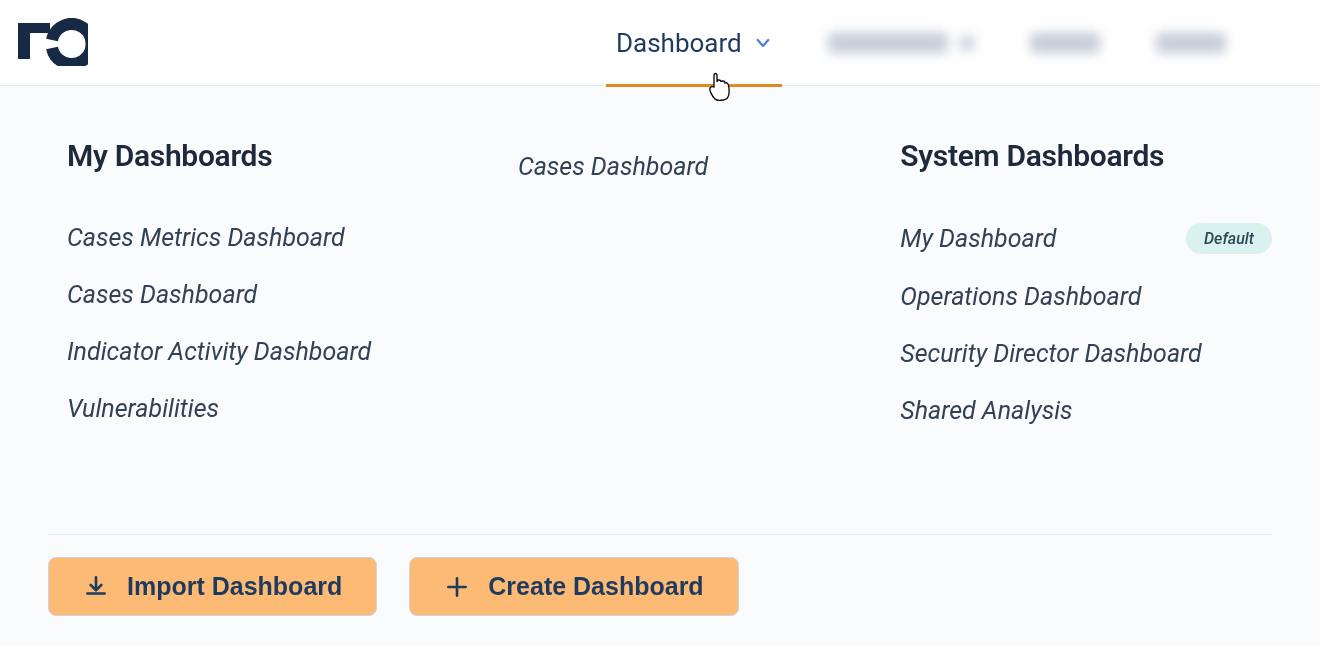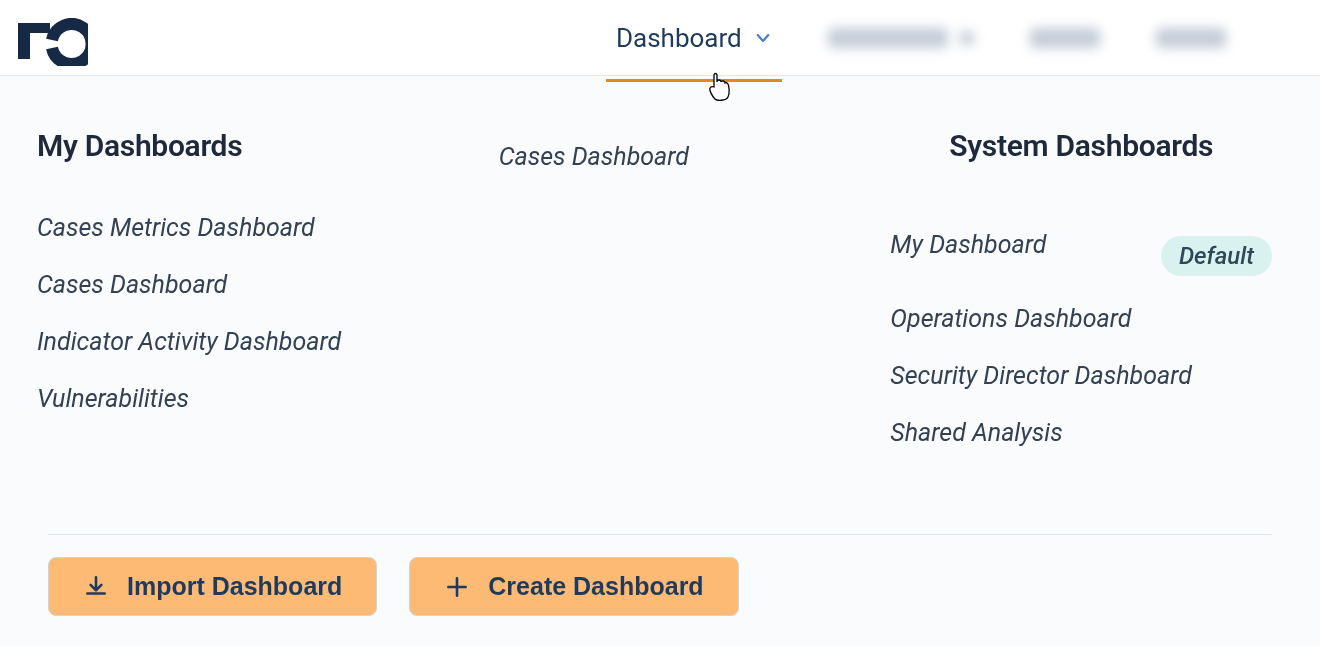--- a/index.html
+++ b/index.html
@@ -18,21 +18,21 @@
     width:1320px;
     height:646px;
     font-family:-apple-system,BlinkMacSystemFont,"Segoe UI",Roboto,"Helvetica Neue",Arial,sans-serif;
     background:#fafbfc;
     color:var(--text);
     overflow:hidden;
     position:relative;
   }
   .topbar{
     position:relative;
-    height:76px;
+    height:86px;
     background:#fff;
     border-bottom:1px solid var(--border);
     display:flex;
     align-items:center;
   }
   .logo{
     position:absolute;
     left:12px;
     top:18px;
   }
@@ -77,33 +77,33 @@
   .cursor{
     position:absolute;
     left:706px;
     top:72px;
     width:26px;height:30px;
     pointer-events:none;
     z-index:10;
   }
 
   .dropdown{
-    padding:52px 48px 0 37px;
+    padding:52px 48px 0 67px;
   }
   .columns{
     display:flex;
     gap:40px;
   }
   .col{
     flex:1;
     min-width:0;
   }
   .col-1{flex-basis:420px;}
   .col-2{flex-basis:350px;}
-  .col-3{flex-basis:380px;text-align:center;}
+  .col-3{flex-basis:380px;}
   .col-title{
     font-size:30px;
     font-weight:600;
     color:#1e293b;
     margin:0 0 36px 0;
     letter-spacing:-.01em;
   }
   .item{
     font-size:25px;
     color:var(--text);
@@ -111,25 +111,24 @@
     cursor:pointer;
     display:flex;
     align-items:center;
     justify-content:space-between;
     font-style:italic;
   }
   .badge{
     display:inline-block;
     background:var(--badge-bg);
     color:#2f4858;
-    font-size:24px;
+    font-size:16px;
     padding:6px 18px;
     border-radius:22px;
     font-weight:500;
-    margin-top:23px;
   }
 
   .footer{
     position:absolute;
     left:48px;
     right:48px;
     bottom:30px;
   }
   .footer-divider{
     height:1px;

